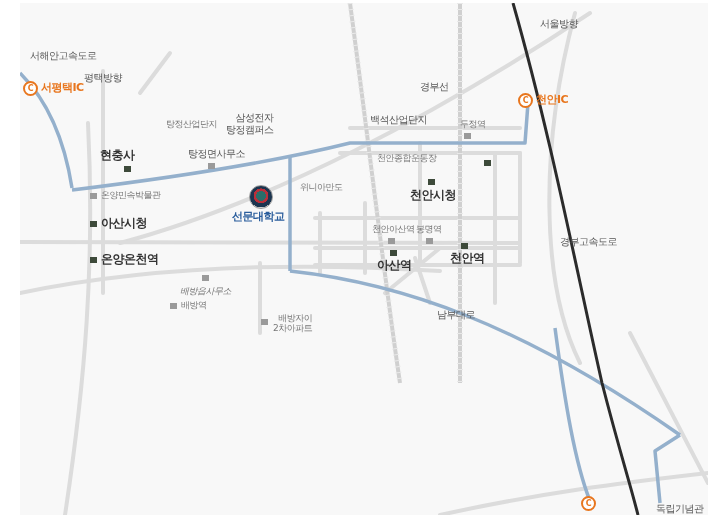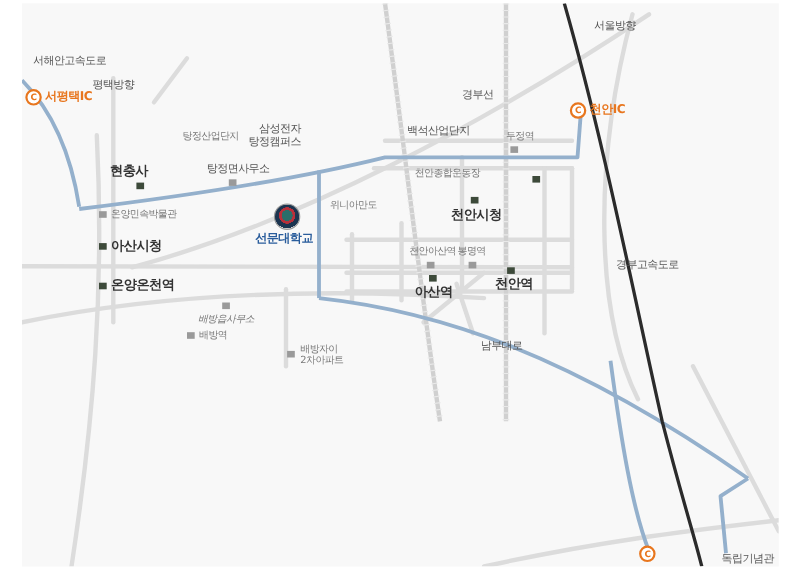--- a/index.html
+++ b/index.html
@@ -118,21 +118,21 @@
   <div class="lbl big" style="left:70px; top:214px;"><span class="mk dark"></span><span>아산시청</span></div>
   <div class="lbl big" style="left:70px; top:250px;"><span class="mk dark"></span><span>온양온천역</span></div>
   <div class="lbl small" style="left:146px; top:116px;">탕정산업단지</div>
   <div class="lbl center" style="left:206px; top:109px;text-align:right;"><span>삼성전자</span><br><span>탕정캠퍼스</span></div>
   <div class="lbl" style="left:168px; top:145px;">탕정면사무소</div>
   <div class="mk-abs mk grey" style="left:188px; top:160px;"></div>
   <div class="lbl small" style="left:150px; top:249px;margin-top:48px;"><span class="mk grey"></span><span>배방역</span></div>
   <div class="mk-abs mk grey" style="left:182px; top:272px;"></div>
   <div class="lbl small" style="left:160px; top:283px;font-style:italic;">배방읍사무소</div>
   <div class="mk-abs mk grey" style="left:241px; top:316px;"></div>
-  <div class="lbl small" style="left:253px; top:310px;"><span>배방자이</span><br><span>2차아파트</span></div>
+  <div class="lbl small" style="left:253px; top:310px;text-align:right;"><span>배방자이</span><br><span>2차아파트</span></div>
 
   <div class="lbl" style="left:350px; top:111px;text-align:center;">백석산업단지</div>
   <div class="lbl small" style="left:440px; top:116px;">두정역</div>
   <div class="mk-abs mk grey" style="left:444px; top:130px;"></div>
   <div class="lbl small" style="left:357px; top:150px;">천안종합운동장</div>
   <div class="lbl small" style="left:280px; top:179px;">위니아만도</div>
   <div class="mk-abs mk dark" style="left:408px; top:176px;"></div>
   <div class="lbl big" style="left:390px; top:186px;">천안시청</div>
   <div class="mk-abs mk dark" style="left:464px; top:157px;"></div>
   <div class="lbl small" style="left:352px; top:221px;">천안아산역</div>

